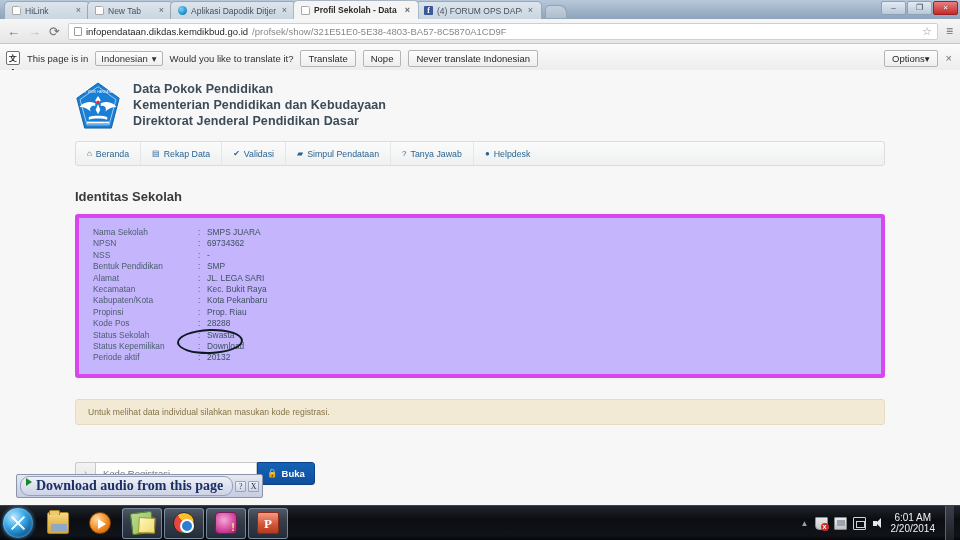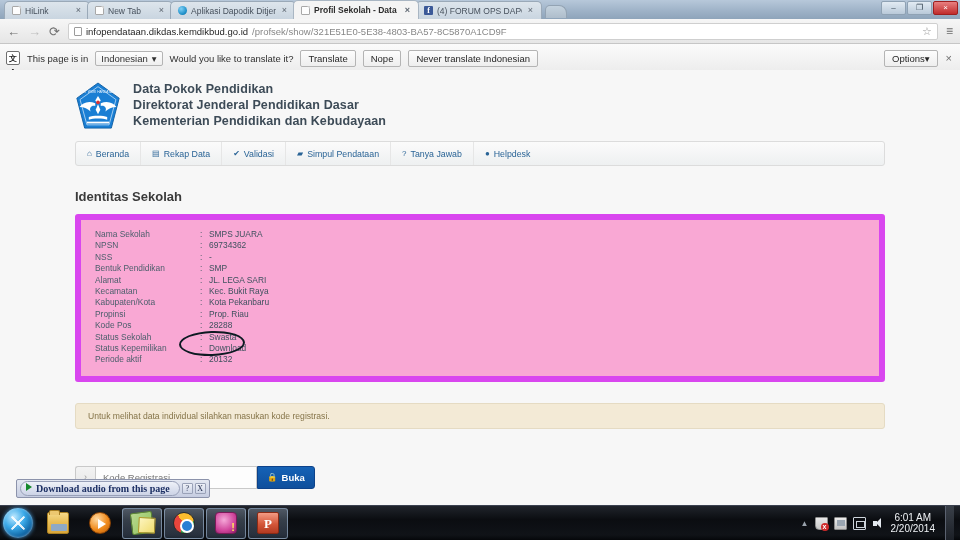--- a/index.html
+++ b/index.html
@@ -162,22 +162,22 @@
   .nav-item .ni { font-size: 8px; }
 
   
   .sec-title {
     margin: 23px 10px 10px 10px;
     font-size: 13px; font-weight: bold; color: #3a3a3a;
   }
 
   
   .identity-panel {
-    margin: 0 10px; background: #f9a8d4;
-    border: 6px solid #d946ef; border-radius: 3px;
+    margin: 0 10px; background: #c4b5fd;
+    border: 4px solid #d946ef; border-radius: 3px;
     padding: 9px 14px 10px 14px;
     position: relative;
   }
   .id-row { display: flex; font-size: 8.4px; color: #4b5e6b; line-height: 11.4px; }
   .id-label { width: 105px; flex: 0 0 105px; }
   .id-sep { width: 9px; flex: 0 0 9px; }
   .id-value { flex: 1 1 auto; color: #3e515e; }
 
   
   .annot-ellipse {
@@ -226,21 +226,21 @@
     display: flex; align-items: center; gap: 2px;
     background: linear-gradient(180deg,#e4e8f2,#c6cde1);
     border: 1px solid #8c93ab; border-radius: 2px;
     padding: 1px 3px;
   }
   .dl-pill {
     display: flex; align-items: flex-start; gap: 4px;
     background: linear-gradient(180deg,#eef1f8,#ccd3e6);
     border: 1px solid #98a0b8; border-radius: 9px;
     padding: 1px 9px 1px 5px;
-    font-size: 10px; font-weight: bold; color: #1c2f63;
+    font-size: 14px; font-weight: bold; color: #1c2f63;
     font-family: "Liberation Serif", serif;
   }
   .dl-play {
     width: 0; height: 0; border-style: solid; border-width: 4px 0 4px 6px;
     border-color: transparent transparent transparent #14892c;
   }
   .dl-sq {
     width: 11px; height: 11px; text-align: center; line-height: 10px;
     font-size: 8px; color: #1a2747;
     border: 1px solid #9aa2b8; background: linear-gradient(180deg,#eef1f8,#cdd4e6);
@@ -462,22 +462,22 @@
           <path d="M50 30 l6 10 -6 8 -6 -8 Z" fill="#ffffff"></path>
           <path d="M50 48 l5 12 -5 10 -5 -10 Z" fill="#ffffff"></path>
           <circle cx="50" cy="44" r="4" fill="#d33"></circle>
           <path d="M44 46 C28 40 16 46 10 54 C20 54 28 58 34 64 C30 56 36 50 44 52 Z" fill="#ffffff"></path>
           <path d="M56 46 C72 40 84 46 90 54 C80 54 72 58 66 64 C70 56 64 50 56 52 Z" fill="#ffffff"></path>
           <path d="M30 76 C38 72 62 72 70 76 L70 82 C62 78 38 78 30 82 Z" fill="#ffffff"></path>
           <path d="M26 86 L74 86 L74 90 L26 90 Z" fill="#ffffff"></path>
         </svg>
         <div class="site-titles">
           <div>Data Pokok Pendidikan</div>
+          <div>Kementerian Pendidikan dan Kebudayaan</div>
           <div>Direktorat Jenderal Pendidikan Dasar</div>
-          <div>Kementerian Pendidikan dan Kebudayaan</div>
         </div>
       </div>
 
       <div class="navbar">
         <div class="nav-item">
           <span class="ni">⌂</span>
           <span>Beranda</span>
         </div>
         <div class="nav-item">
           <span class="ni">▤</span>

